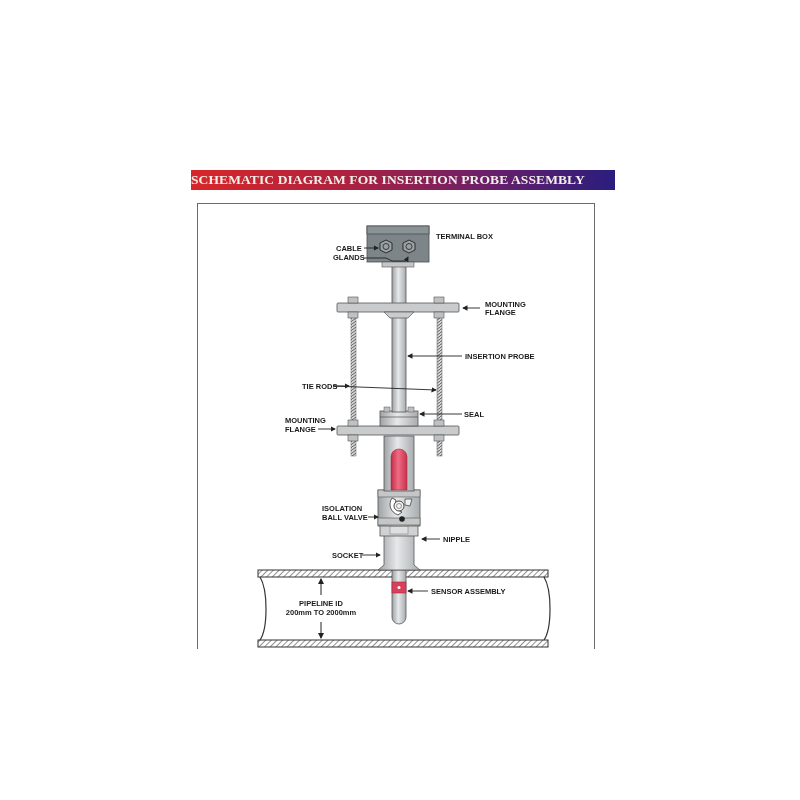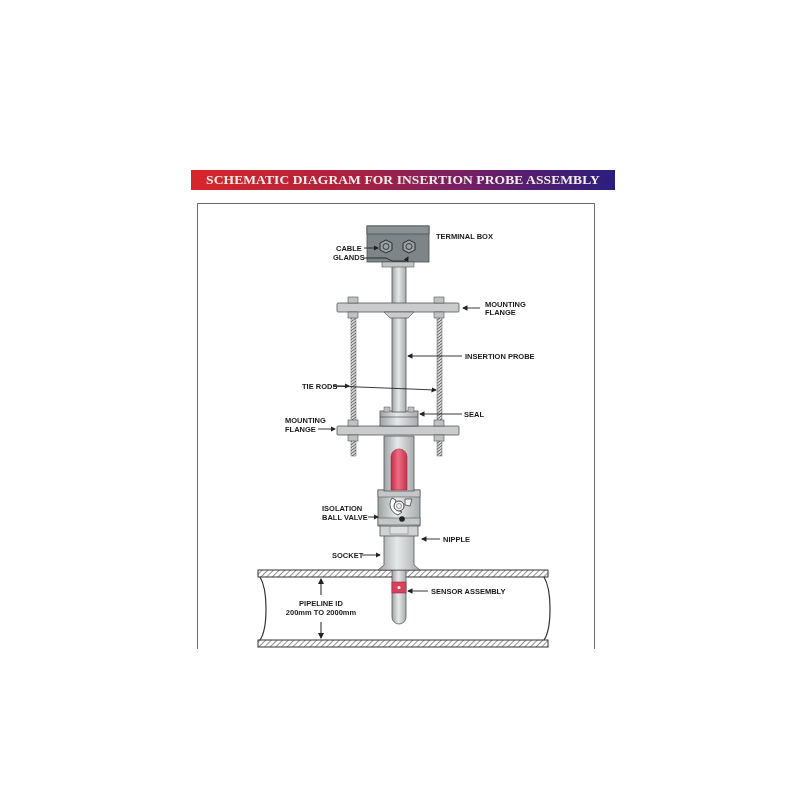--- a/index.html
+++ b/index.html
@@ -1,20 +1,20 @@
 <!DOCTYPE html>
 <html><head>
 <meta charset="utf-8">
 <style>
   html, body { margin: 0; padding: 0; background: #ffffff; }
   body { width: 800px; height: 800px; position: relative; overflow: hidden; font-family: "Liberation Sans", sans-serif; }
   .title-bar {
     position: absolute; left: 191px; top: 170px; width: 424px; height: 20px;
     background: linear-gradient(90deg, #d8262a 0%, #b0223e 35%, #6a1f6a 70%, #2a1d7e 100%);
-    display: flex; align-items: center; justify-content: center;
+    display: flex; align-items: center; 
   }
   .title-text {
     color: #f3eee8; font-family: "Liberation Serif", serif; font-weight: bold;
     font-size: 13.5px; letter-spacing: 0.1px; white-space: nowrap;
   }
   .frame {
     position: absolute; left: 197px; top: 203px; width: 398px; height: 446px;
     border-left: 1.5px solid #6b6b6b; border-right: 1.5px solid #6b6b6b; border-top: 1.5px solid #6b6b6b;
     box-sizing: border-box;
   }

